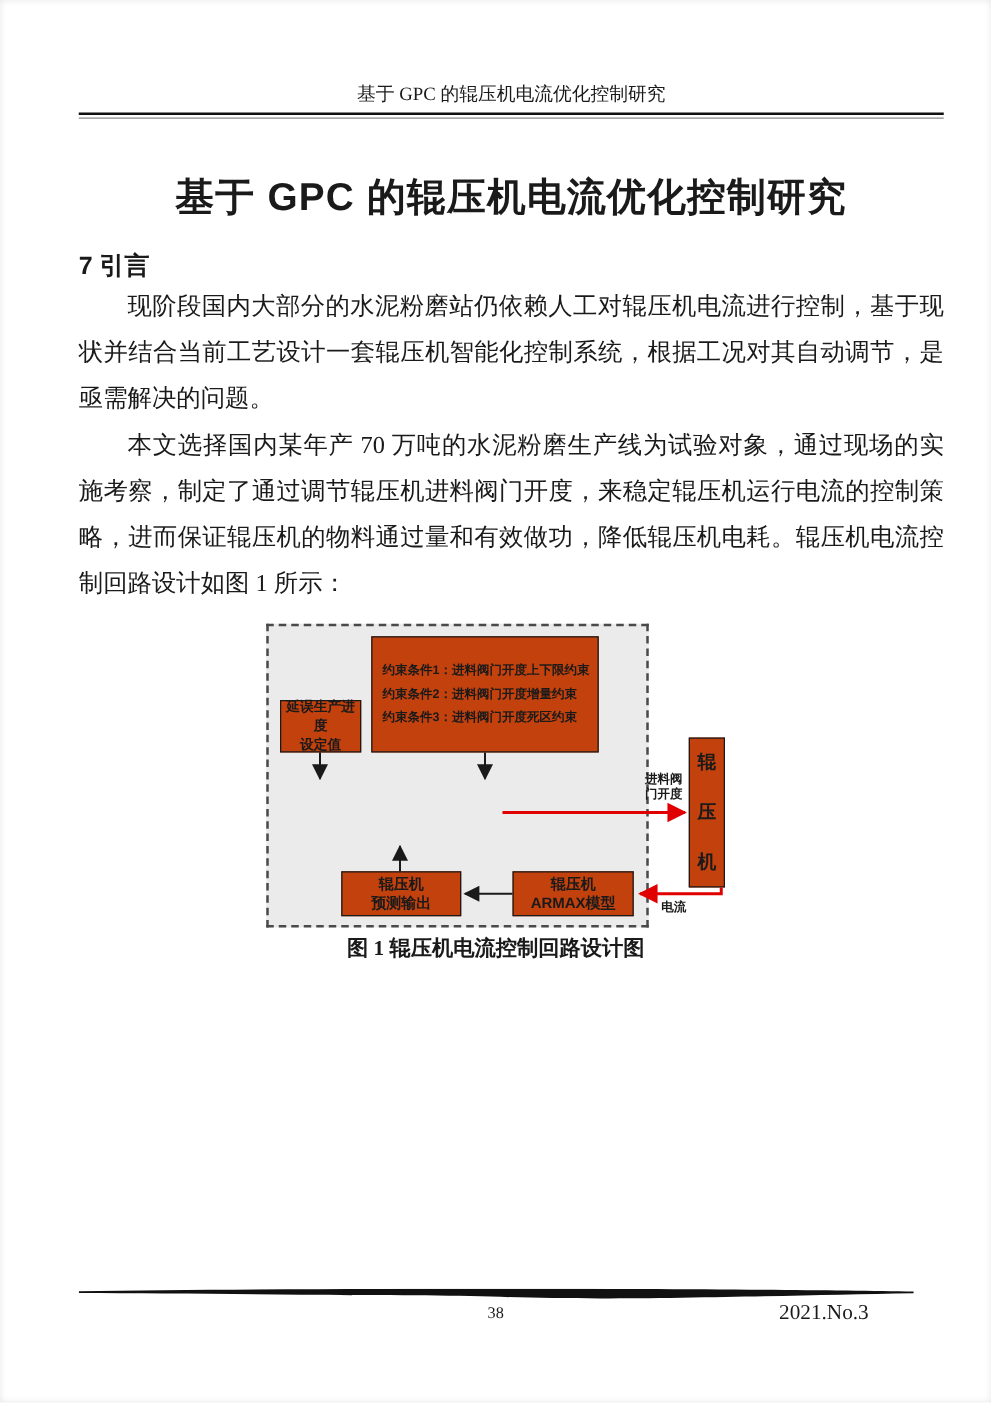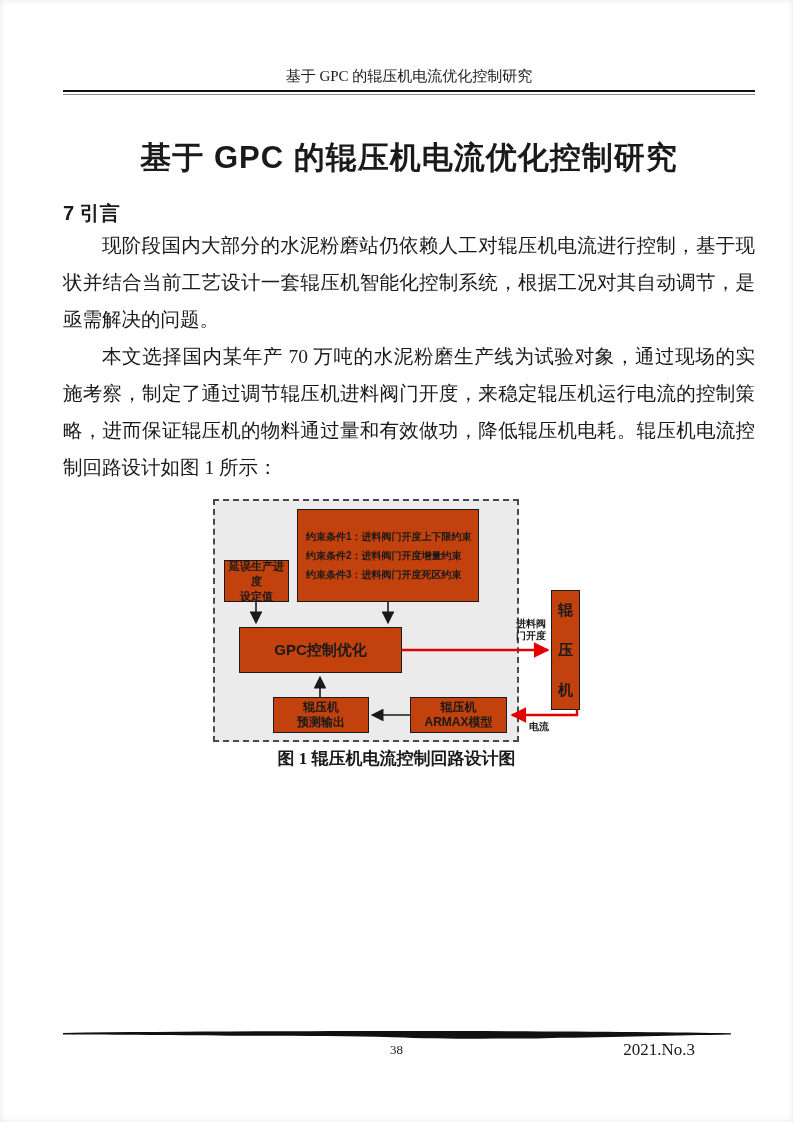--- a/index.html
+++ b/index.html
@@ -115,21 +115,20 @@
   <div class="figure">
     <div class="panel" style="background: rgb(235, 235, 235);"></div>
 
     <div class="dbox box-setpoint">延误生产进度
 设定值</div>
 
     <div class="dbox box-constraints" style="flex-direction: column; justify-content: center;">
       <span style="display: block; width: 100%;">约束条件1：进料阀门开度上下限约束</span><span style="display: block; width: 100%;">约束条件2：进料阀门开度增量约束</span><span style="display: block; width: 100%;">约束条件3：进料阀门开度死区约束</span>
     </div>
 
-    <div class="dbox box-gpc">GPC控制优化</div>
     <div class="dbox box-pred">辊压机
 预测输出</div>
     <div class="dbox box-armax">辊压机
 ARMAX模型</div>
     <div class="dbox box-roller">辊
 压
 机</div>
 
     <div class="flabel lbl-valve">进料阀
 门开度</div>

